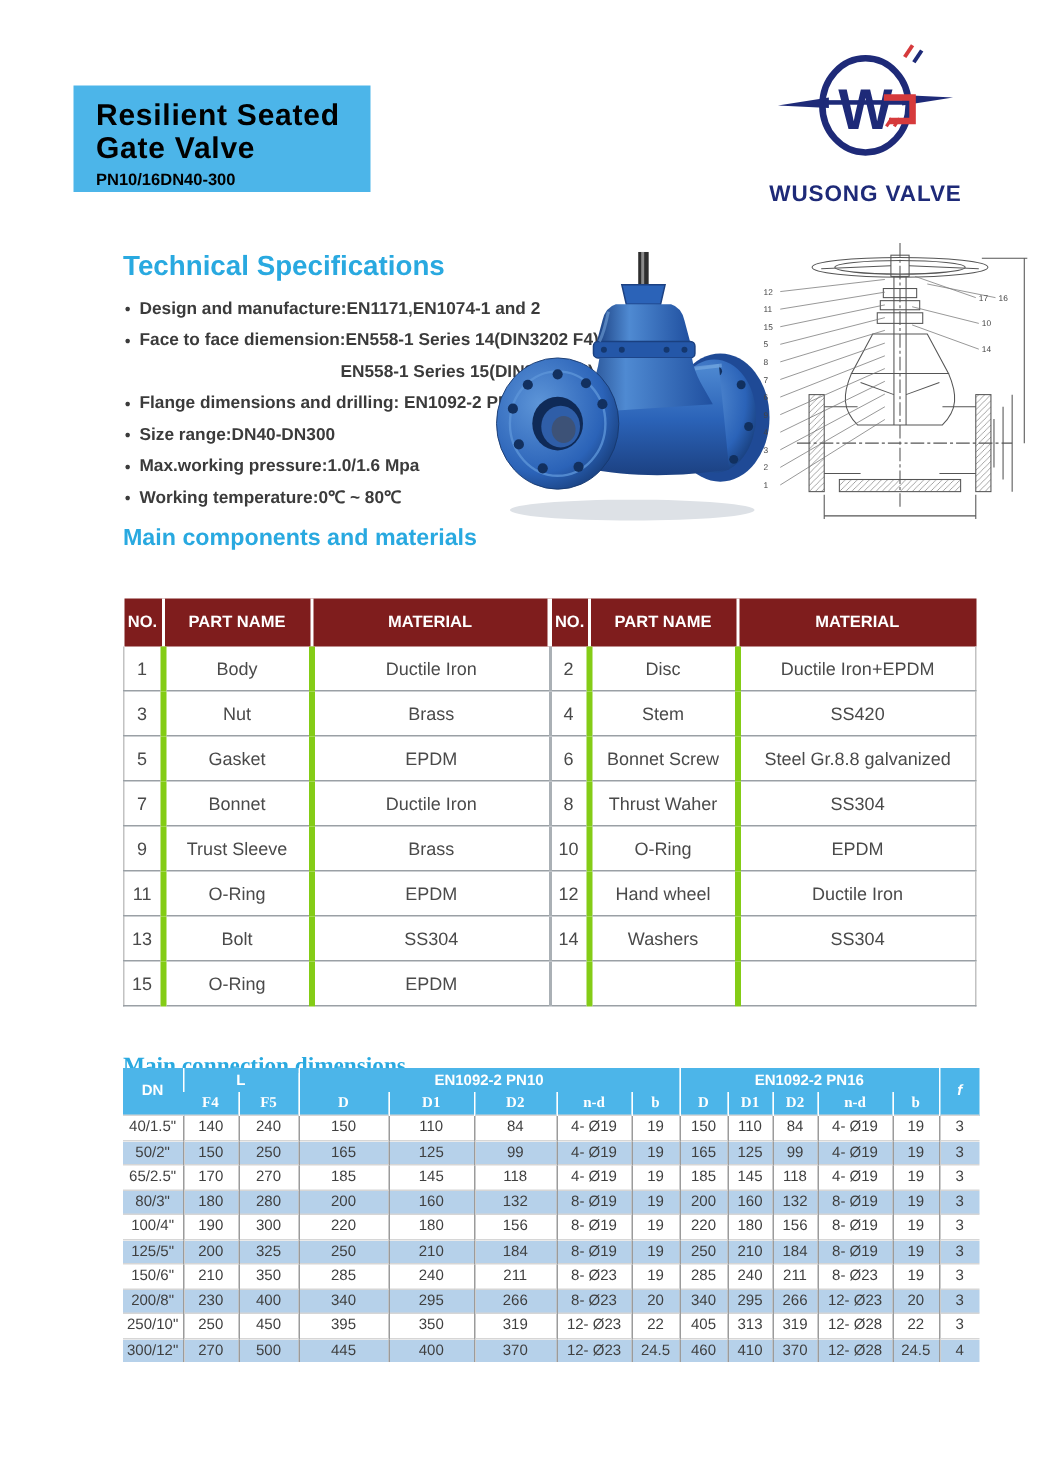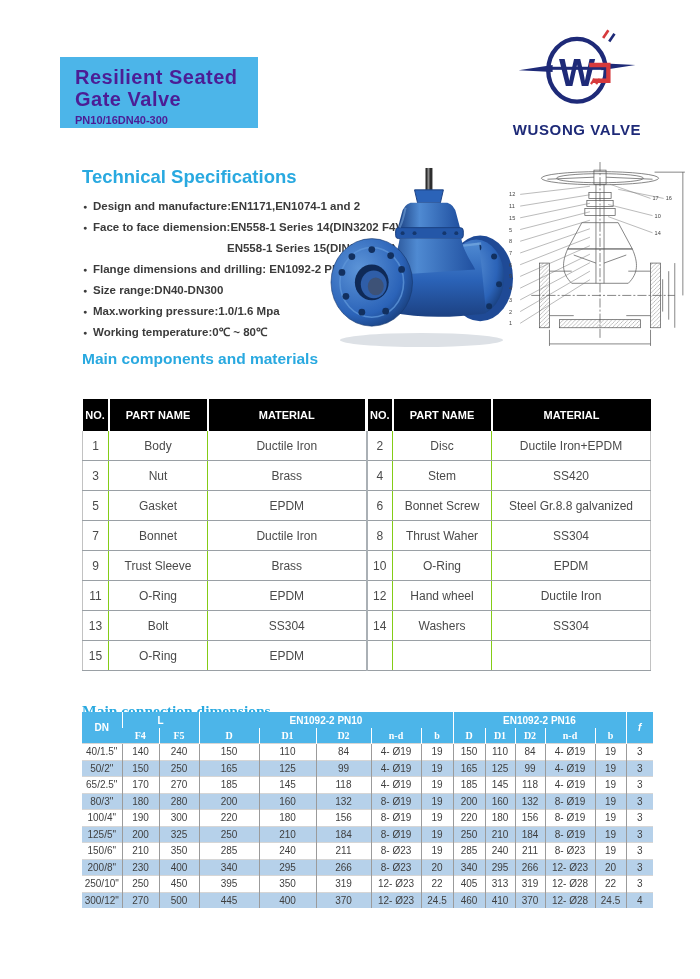--- a/index.html
+++ b/index.html
@@ -2,22 +2,22 @@
 <html><head>
 <meta charset="utf-8">
 <style>
   html,body{margin:0;padding:0;background:#fff;}
   .page{
     position:relative;width:700px;height:979px;background:#fff;overflow:hidden;
     font-family:"Liberation Sans",sans-serif;
   }
   
   .title-block{
-    position:absolute;left:60px;top:57px;width:198px;height:71px;
-    background:#4cb5e9;color:#4c1d95;box-sizing:border-box;padding:9px 0 0 15px;
+    position:absolute;left:49px;top:57px;width:198px;height:71px;
+    background:#4cb5e9;color:#000000;box-sizing:border-box;padding:9px 0 0 15px;
   }
   .title-block .t1{font-size:20px;line-height:22px;font-weight:700;letter-spacing:.5px;}
   .title-block .sub{display:flex;margin-top:4px;font-size:11px;font-weight:700;}
   .logo{position:absolute;left:498px;top:24px;width:158px;text-align:center;}
   .logo svg{display:block;margin:0 auto;}
   .brand{font-size:15px;font-weight:700;color:#1e2a78;letter-spacing:.6px;margin-top:1px;}
   
   .sec-heading{position:absolute;color:#29a9e0;font-weight:700;}
   .h-specs{left:82px;top:166px;font-size:18.5px;}
   .h-comp{left:82px;top:350px;font-size:15.5px;}
@@ -30,28 +30,28 @@
   
   .valve-photo{position:absolute;left:330px;top:165px;width:184px;height:186px;}
   .tech-drawing{position:absolute;left:503px;top:158px;width:194px;height:194px;}
   #dwg-labels-left line,#dwg-labels-right line{stroke:#777;stroke-width:.5;}
   #dwg-labels-left text,#dwg-labels-right text{font-size:5.5px;fill:#444;font-family:"Liberation Sans",sans-serif;}
   
   .comp-table{
     position:absolute;left:82px;top:399px;width:568px;border-collapse:collapse;table-layout:fixed;
   }
   .comp-table thead th{
-    background:#000000;color:#fff;font-size:11px;font-weight:700;height:30px;
+    background:#7f1d1d;color:#fff;font-size:11px;font-weight:700;height:30px;
     border-left:2px solid #fff;
   }
   .comp-table thead th:first-child{border-left:none;}
   .comp-table thead th:nth-child(4){border-left:3px solid #fff;}
   .comp-table tbody td{
     height:27px;text-align:center;font-size:12px;color:#4a4a4a;
-    border-bottom:1.5px solid #9aa0a5;border-left:1px solid #84cc16;
+    border-bottom:1.5px solid #9aa0a5;border-left:4px solid #84cc16;
     overflow:hidden;white-space:nowrap;
   }
   .comp-table tbody td:first-child{border-left:1px solid #c2c2c2;}
   .comp-table tbody td:nth-child(4){border-left:2px solid #aab0b5;}
   .comp-table tbody td:last-child{border-right:1px solid #c2c2c2;}
   
   .dims-table{
     position:absolute;left:82px;top:712px;width:571px;border-collapse:collapse;table-layout:fixed;
   }
   .dims-table thead th{

